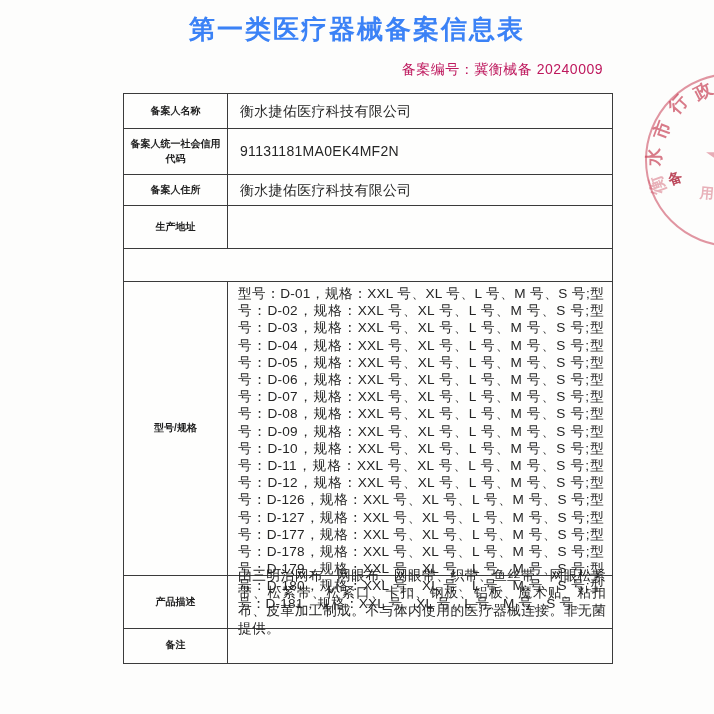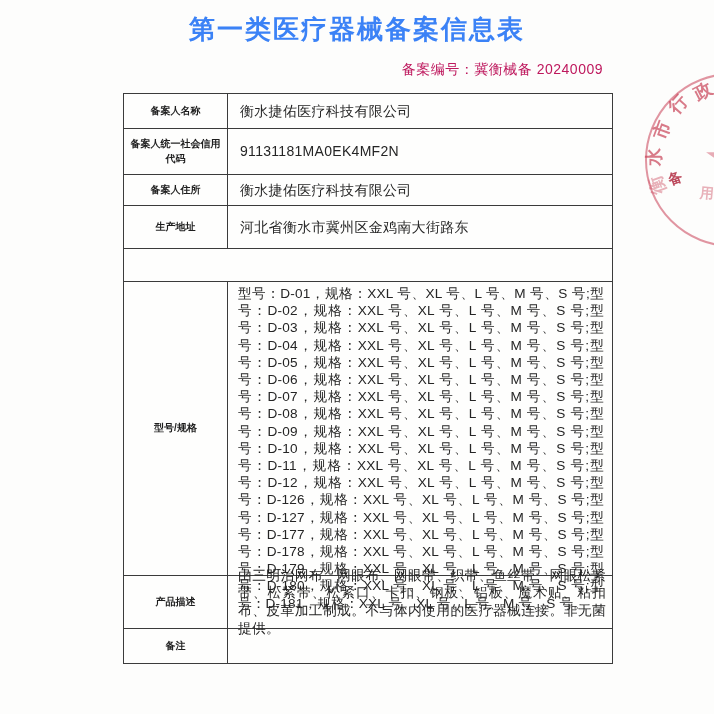--- a/index.html
+++ b/index.html
@@ -17,34 +17,34 @@
   .reg-line{
     position:absolute;top:61px;right:111px;
     font-size:14px;color:#be185d;letter-spacing:.5px;
   }
   .info-table{
     position:absolute;left:123px;top:93px;width:490px;
     border:1.6px solid #3b3b3b;box-sizing:border-box;
     background:rgba(255,255,255,.35);
   }
   .trow{display:flex;border-bottom:1.4px solid #3b3b3b;box-sizing:border-box;}
-  .trow:last-child{border-bottom:none;}
+  .trow:last-child{border-bottom:none;font-family:Liberation Mono, monospace;}
   .tlabel{
     width:104px;flex:0 0 104px;border-right:1.4px solid #3b3b3b;
     display:flex;align-items:center;justify-content:center;text-align:center;
     font-weight:bold;font-size:10px;line-height:1.45;color:#1e1e1e;
     padding:2px 5px;box-sizing:border-box;
   }
   .tvalue{
     flex:1;display:flex;align-items:center;
     font-size:14px;line-height:1.3;color:#252525;
     padding:2px 8px 2px 12px;box-sizing:border-box;letter-spacing:.3px;
   }
   .r1{height:35px;} .r2{height:46px;} .r3{height:31px;}
-  .r4{height:43px;} .r5{height:33px;} .r6{height:294px;}
+  .r4{height:43px;gap:40px;} .r5{height:33px;} .r6{height:294px;}
   .r7{height:53px;} .r8{height:47px;} .r9{height:34px;}
   .r6 .tvalue{
     align-items:flex-start;padding:3px 8px 3px 10px;
     font-size:13.6px;line-height:17.2px;text-align:justify;
     letter-spacing:.2px;
   }
   .r7 .tvalue{
     font-size:13.8px;line-height:17.6px;text-align:justify;
     padding:2px 6px 2px 10px;letter-spacing:.2px;
   }
@@ -84,21 +84,20 @@
   <div class="trow r2">
     <div class="tlabel">备案人统一社会信用代码</div>
     <div class="tvalue">91131181MA0EK4MF2N</div>
   </div>
   <div class="trow r3">
     <div class="tlabel">备案人住所</div>
     <div class="tvalue">衡水捷佑医疗科技有限公司</div>
   </div>
   <div class="trow r4">
     <div class="tlabel">生产地址</div>
-    <div class="tvalue">河北省衡水市冀州区金鸡南大街路东</div>
   </div>
   <div class="trow r5">
   </div>
   <div class="trow r6">
     <div class="tlabel">型号/规格</div>
     <div class="tvalue">型号：D-01，规格：XXL 号、XL 号、L 号、M 号、S 号;型号：D-02，规格：XXL 号、XL 号、L 号、M 号、S 号;型号：D-03，规格：XXL 号、XL 号、L 号、M 号、S 号;型号：D-04，规格：XXL 号、XL 号、L 号、M 号、S 号;型号：D-05，规格：XXL 号、XL 号、L 号、M 号、S 号;型号：D-06，规格：XXL 号、XL 号、L 号、M 号、S 号;型号：D-07，规格：XXL 号、XL 号、L 号、M 号、S 号;型号：D-08，规格：XXL 号、XL 号、L 号、M 号、S 号;型号：D-09，规格：XXL 号、XL 号、L 号、M 号、S 号;型号：D-10，规格：XXL 号、XL 号、L 号、M 号、S 号;型号：D-11，规格：XXL 号、XL 号、L 号、M 号、S 号;型号：D-12，规格：XXL 号、XL 号、L 号、M 号、S 号;型号：D-126，规格：XXL 号、XL 号、L 号、M 号、S 号;型号：D-127，规格：XXL 号、XL 号、L 号、M 号、S 号;型号：D-177，规格：XXL 号、XL 号、L 号、M 号、S 号;型号：D-178，规格：XXL 号、XL 号、L 号、M 号、S 号;型号：D-179，规格：XXL 号、XL 号、L 号、M 号、S 号;型号：D-180，规格：XXL 号、XL 号、L 号、M 号、S 号;型号：D-181，规格：XXL 号、XL 号、L 号、M 号、S 号。</div>
   </div>
   <div class="trow r7">
     <div class="tlabel">产品描述</div>
     <div class="tvalue">由三明治网布、网眼布、网眼带、织带、鱼丝带、网眼松紧带、松紧带、松紧口、卡扣、钢板、铝板、魔术贴、粘扣布、皮革加工制成。不与体内使用的医疗器械连接。非无菌提供。</div>

